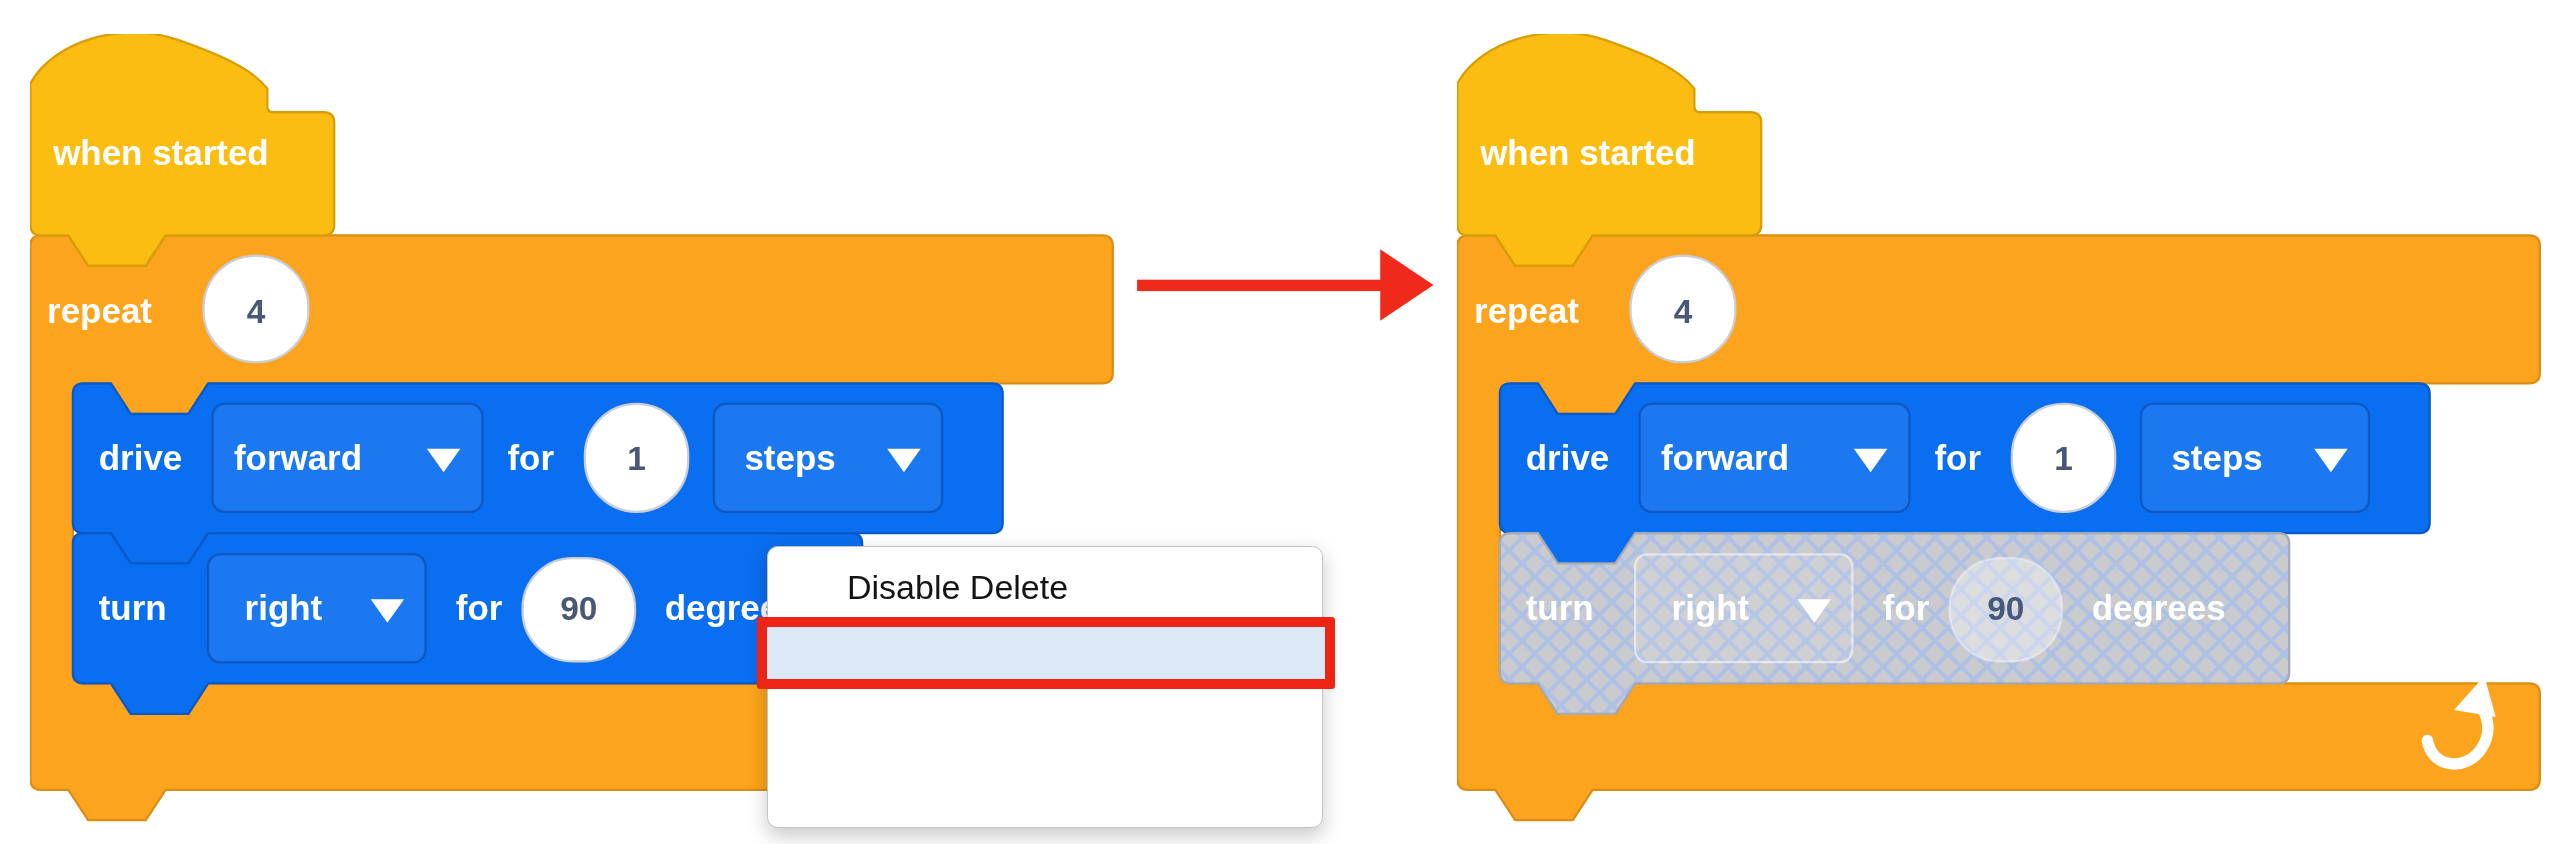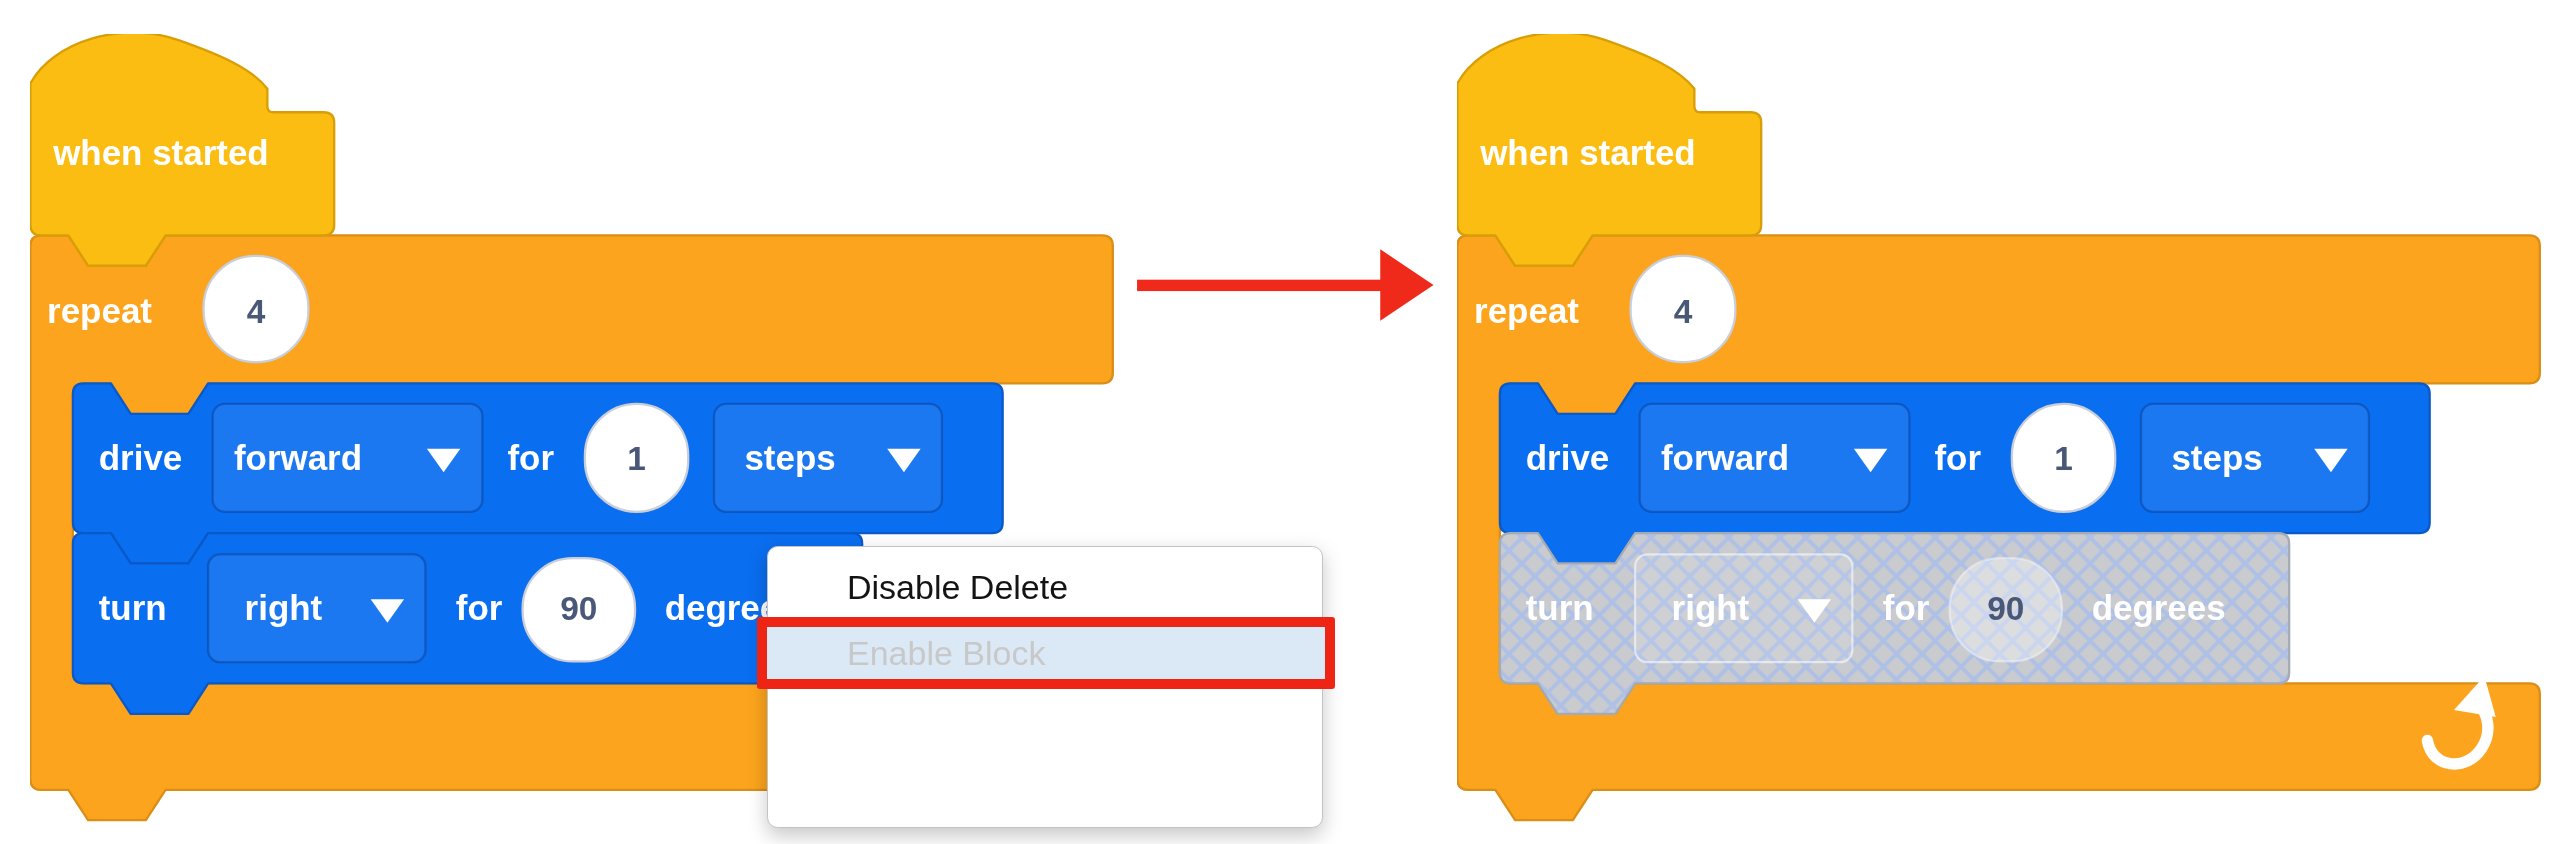--- a/index.html
+++ b/index.html
@@ -147,18 +147,17 @@
                Q 312,103 320,103 L 386,103 Q 400,103 400,117 L 400,251 Q 400,265 386,265
                L 178,265 L 152,305 L 76,305 L 50,265 L 14,265 Q 0,265 0,251 Z" fill="#FCBD13"></path>
       <text class="blk-label" x="30" y="172">when started</text>
     </g>
   </svg>
 
   <div class="menu">
     <div class="red-box"></div>
     <div class="menu-items">
       <div class="menu-item">Disable Delete</div>
-      <div class="menu-item disabled">Enable Block</div>
     </div>
   </div>
 
 </div>
 
 
 </body></html>

